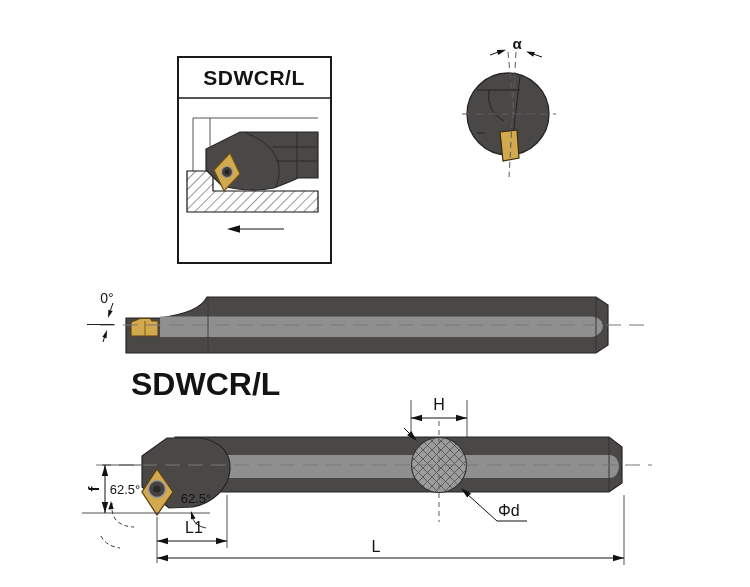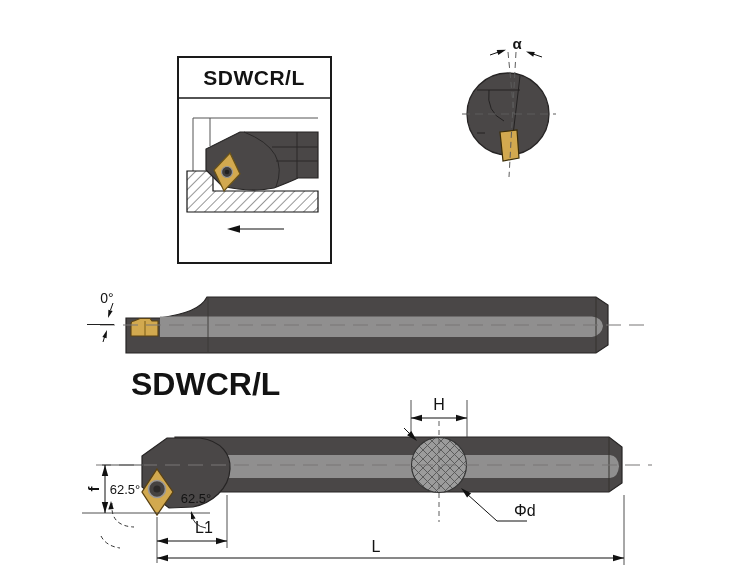--- a/index.html
+++ b/index.html
@@ -147,17 +147,17 @@
 </svg>
 
 <div class="lbl ctr inset-title" style="left:254px;top:66px;">SDWCR/L</div>
 <div class="lbl ctr alpha" style="left:517px;top:35px;">α</div>
 <div class="lbl ctr zero" style="left:107px;top:290px;">0°</div>
 <div class="lbl main-title" style="left:131px;top:366px;">SDWCR/L</div>
 <div class="lbl ctr dim" style="left:439px;top:396px;">H</div>
 <div class="lbl f-lbl" style="left:93px;top:489px;">f</div>
 <div class="lbl ctr ang" style="left:125px;top:482px;">62.5°</div>
 <div class="lbl ctr ang" style="left:196px;top:491px;">62.5°</div>
-<div class="lbl ctr dim" style="left:204px;top:519px;">L1</div>
+<div class="lbl ctr dim" style="left:194px;top:519px;">L1</div>
 <div class="lbl ctr dim" style="left:376px;top:538px;">L</div>
-<div class="lbl dim" style="left:514px;top:502px;">Φd</div>
+<div class="lbl dim" style="left:498px;top:502px;">Φd</div>
 
 </div>
 
 </body></html>

